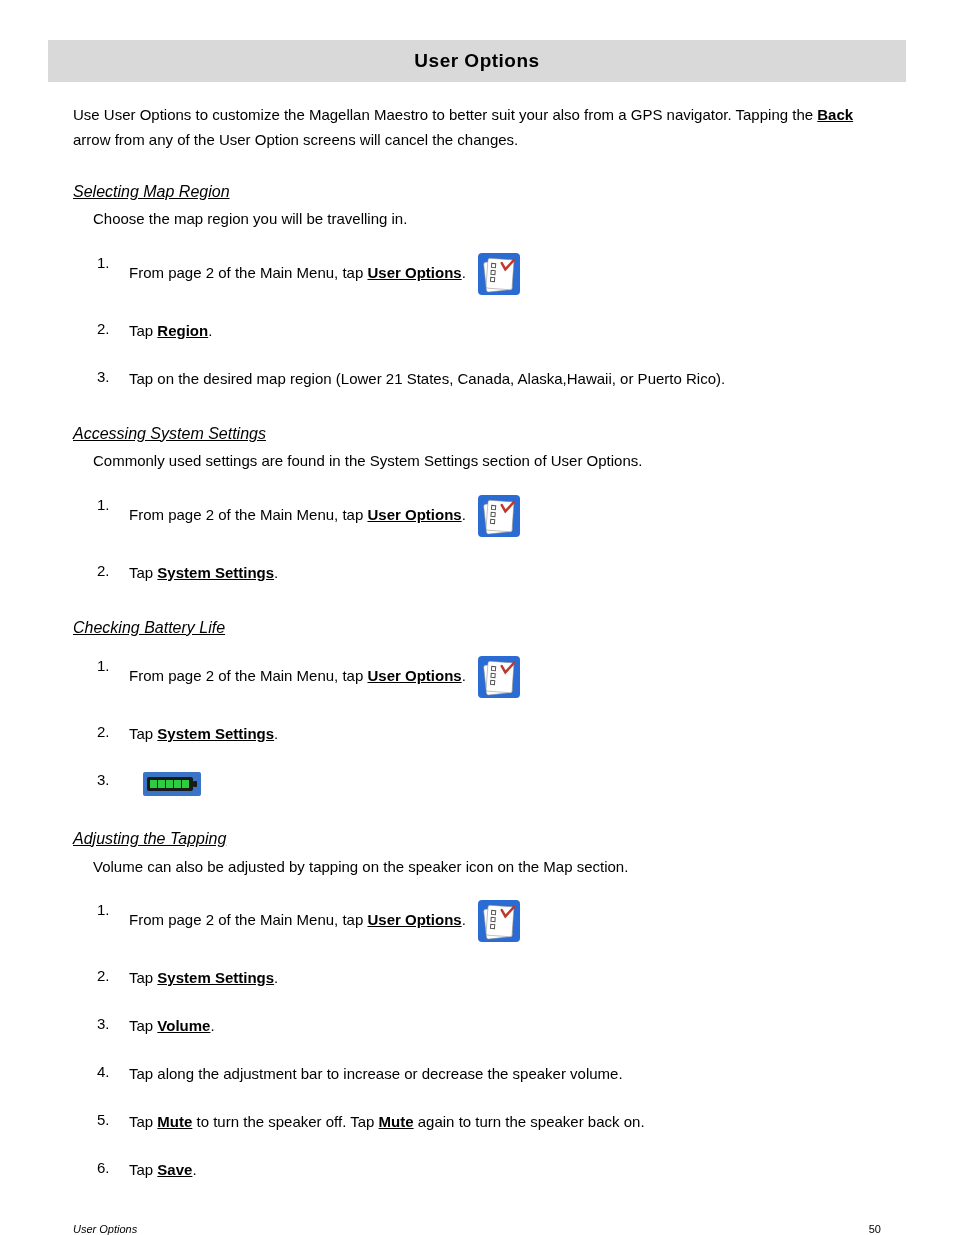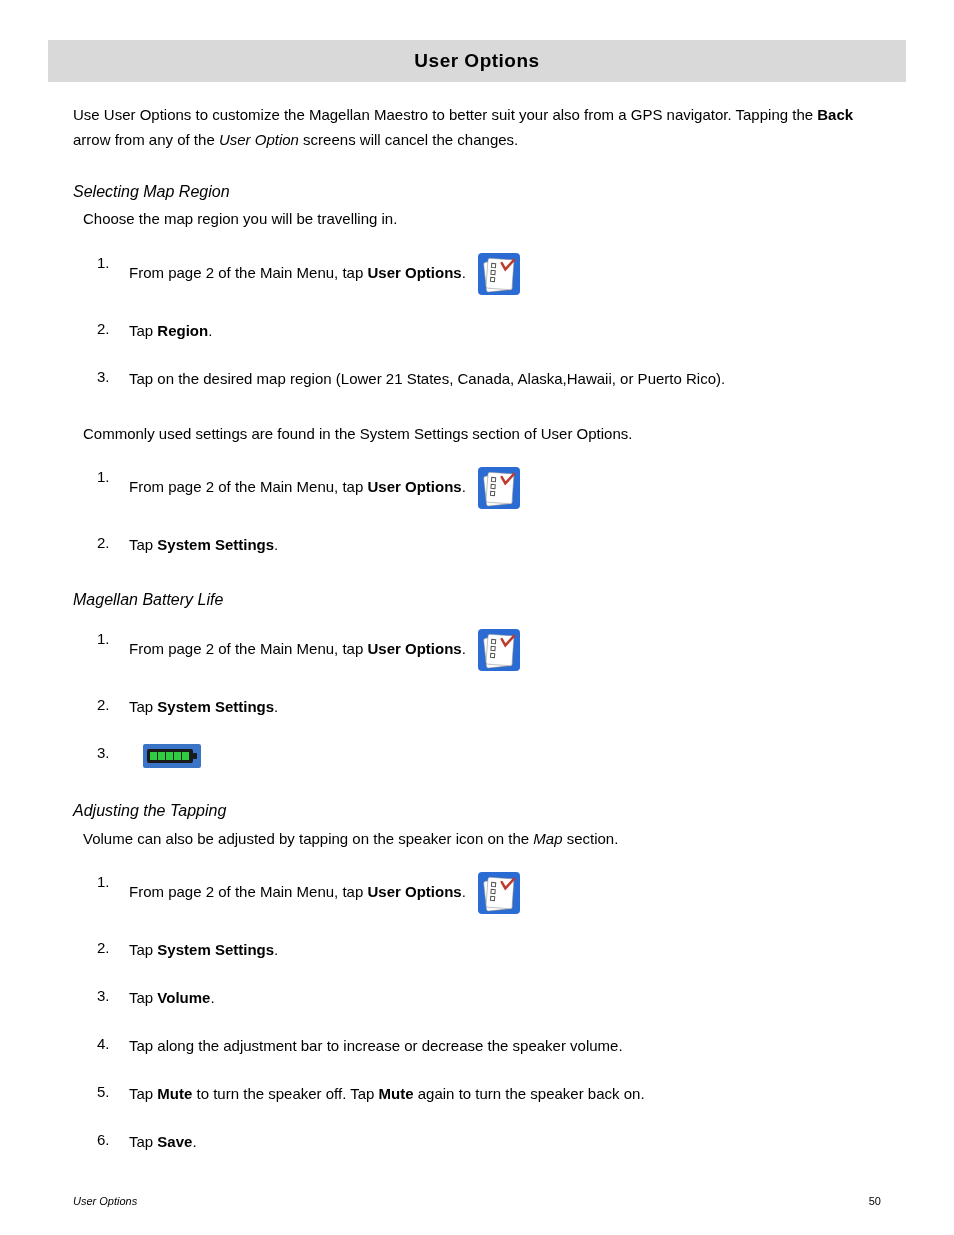--- a/index.html
+++ b/index.html
@@ -25,23 +25,24 @@
     margin: 0 25px 28px 25px;
     line-height: 1.7;
   }
   .section {
     margin: 0 25px 32px 25px;
   }
   .section-title {
     font-style: italic;
     font-size: 16px;
     margin-bottom: 6px;
+    text-decoration: underline;
   }
   .section-desc {
-    margin: 0 0 22px 10px;
+    margin: 0 0 22px 20px;
     line-height: 1.5;
   }
   ol.steps {
     list-style: none;
     margin: 0 0 0 18px;
     padding: 0;
   }
   ol.steps li {
     display: flex;
     align-items: flex-start;
@@ -50,22 +51,22 @@
   ol.steps li .num {
     width: 32px;
     flex: 0 0 32px;
     text-align: left;
     padding-left: 6px;
   }
   ol.steps li .txt {
     flex: 1;
     line-height: 1.6;
   }
-  .bold { font-weight: bold; }
-  .ital { font-style: italic; }
+  .bold { font-weight: bold; text-decoration: underline; }
+  .ital { }
   .icon-holder {
     display: inline-block;
     vertical-align: middle;
     margin-left: 8px;
   }
   .user-options-icon {
     width: 42px;
     height: 42px;
     display: inline-block;
     vertical-align: middle;
@@ -140,20 +141,21 @@
       </span>
     </li>
     <li>
       <span class="num">3.</span>
       <span class="txt">Tap on the desired map region (Lower 21 States, Canada, Alaska,Hawaii, or Puerto Rico).</span>
     </li>
   </ol>
 </div>
 
 <div class="section">
+  <div class="section-title">Accessing System Settings</div>
   <div class="section-desc">Commonly used settings are found in the System Settings section of User Options.</div>
   <ol class="steps">
     <li>
       <span class="num">1.</span>
       <span class="txt">
         <span>From page 2 of the Main Menu, tap </span><span class="bold">User Options</span><span>.</span>
         <span class="icon-holder"><svg class="user-options-icon">
               <use href="#uo-icon-g"></use>
             </svg></span>
       </span>
@@ -161,21 +163,21 @@
     <li>
       <span class="num">2.</span>
       <span class="txt">
         <span>Tap </span><span class="bold">System Settings</span><span>.</span>
       </span>
     </li>
   </ol>
 </div>
 
 <div class="section">
-  <div class="section-title">Magellan Battery Life</div>
+  <div class="section-title">Checking Battery Life</div>
   <ol class="steps" style="margin-top:18px">
     <li>
       <span class="num">1.</span>
       <span class="txt">
         <span>From page 2 of the Main Menu, tap </span><span class="bold">User Options</span><span>.</span>
         <span class="icon-holder"><svg class="user-options-icon">
               <use href="#uo-icon-g"></use>
             </svg></span>
       </span>
     </li>

